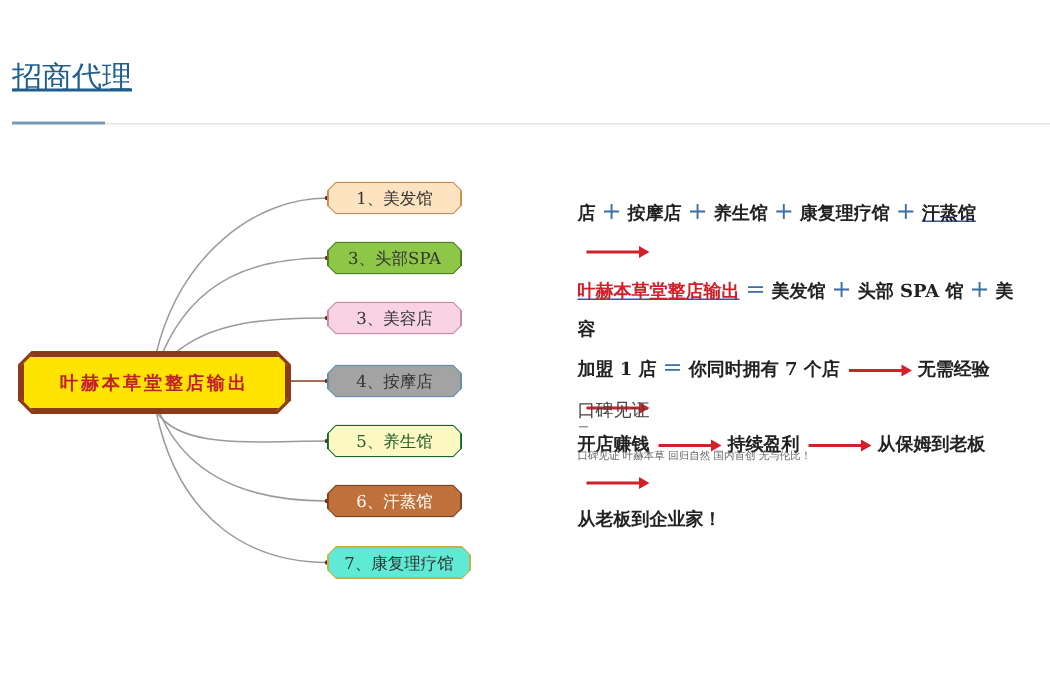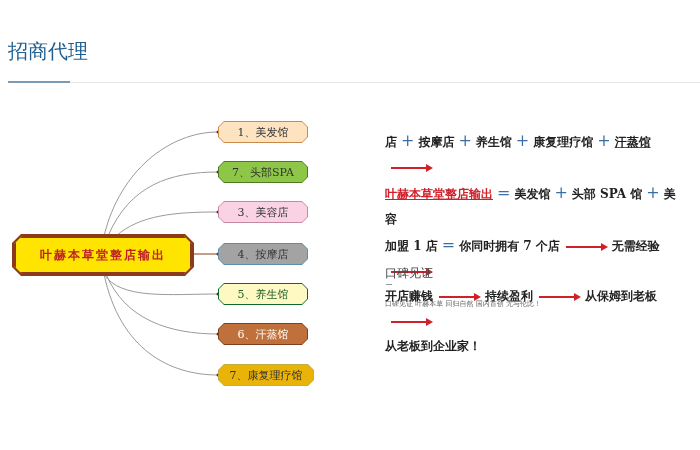--- a/index.html
+++ b/index.html
@@ -1,17 +1,17 @@
 <!DOCTYPE html>
 <html><head>
 <meta charset="utf-8">
 <style>
   html,body{margin:0;padding:0;background:#ffffff;}
   body{width:700px;height:450px;position:relative;overflow:hidden;font-family:"DejaVu Sans",sans-serif;}
-  .title{position:absolute;left:8px;top:38px;font-size:20px;color:#1f5f8f;letter-spacing:0px;}
+  .title{position:absolute;left:8px;top:38px;font-size:20px;color:#1f5f8f;letter-spacing:0px;text-decoration:underline;}
   .hr{position:absolute;left:8px;top:82px;width:692px;height:1px;background:#e6e6e6;}
   .hr-accent{position:absolute;left:8px;top:81px;width:62px;height:2px;background:#7a9bb8;}
   svg.links{position:absolute;left:0;top:0;}
   .center{position:absolute;left:14px;top:236px;width:178px;height:38px;background:#ffe400;border:2px solid #8b3a1a;
     clip-path:polygon(8px 0,calc(100% - 8px) 0,100% 8px,100% calc(100% - 8px),calc(100% - 8px) 100%,8px 100%,0 calc(100% - 8px),0 8px);
     display:flex;align-items:center;justify-content:center;color:#c0202a;font-weight:bold;font-size:12px;letter-spacing:2px;box-sizing:border-box;}
   .center-border{position:absolute;left:12px;top:234px;width:182px;height:42px;background:#8b3a1a;
     clip-path:polygon(9px 0,calc(100% - 9px) 0,100% 9px,100% calc(100% - 9px),calc(100% - 9px) 100%,9px 100%,0 calc(100% - 9px),0 9px);}
   .node-wrap{position:absolute;left:218px;width:90px;height:22px;}
   .node-border{position:absolute;inset:0;clip-path:polygon(6px 0,calc(100% - 6px) 0,100% 6px,100% calc(100% - 6px),calc(100% - 6px) 100%,6px 100%,0 calc(100% - 6px),0 6px);}
@@ -57,41 +57,41 @@
 
 <div class="center-border"></div>
 <div class="center">叶赫本草堂整店输出</div>
 
 <div class="node-wrap" style="top:121px">
   <div class="node-border" style="background:#c98a4a"></div>
   <div class="node" style="background:#fde3c0;color:#333">1、美发馆</div>
 </div>
 <div class="node-wrap" style="top:161px">
   <div class="node-border" style="background:#4e7a24"></div>
-  <div class="node" style="background:#8ec648;color:#333">7、头部SPA</div>
+  <div class="node" style="background:#8ec648;color:#333">3、头部SPA</div>
 </div>
 <div class="node-wrap" style="top:201px">
   <div class="node-border" style="background:#c48aa4"></div>
   <div class="node" style="background:#f9d2e4;color:#333">3、美容店</div>
 </div>
 <div class="node-wrap" style="top:243px">
   <div class="node-border" style="background:#5b8fb0"></div>
   <div class="node" style="background:#a3a3a3;color:#333">4、按摩店</div>
 </div>
 <div class="node-wrap" style="top:283px">
   <div class="node-border" style="background:#0b6a2c"></div>
   <div class="node" style="background:#fef9c3;color:#1d5e2a">5、养生馆</div>
 </div>
 <div class="node-wrap" style="top:323px">
   <div class="node-border" style="background:#7e4020"></div>
   <div class="node" style="background:#c0703a;color:#fff">6、汗蒸馆</div>
 </div>
 <div class="node-wrap" style="top:364px;width:96px">
   <div class="node-border" style="background:#c2b040"></div>
-  <div class="node" style="background:#eab308;color:#333">7、康复理疗馆</div>
+  <div class="node" style="background:#5eead4;color:#333">7、康复理疗馆</div>
 </div>
 
 <div class="right-text">
   <div>
     <span>店</span><span class="op">+</span><span>按摩店</span><span class="op">+</span><span>养生馆</span><span class="op">+</span><span>康复理疗馆</span><span class="op">+</span><span class="ul">汗蒸馆</span><span class="arrow"></span>
   </div>
   <div>
     <span class="red ul">叶赫本草堂整店输出</span><span class="op">=</span><span>美发馆</span><span class="op">+</span><span>头部 SPA 馆</span><span class="op">+</span><span>美容</span>
   </div>
   <div>

